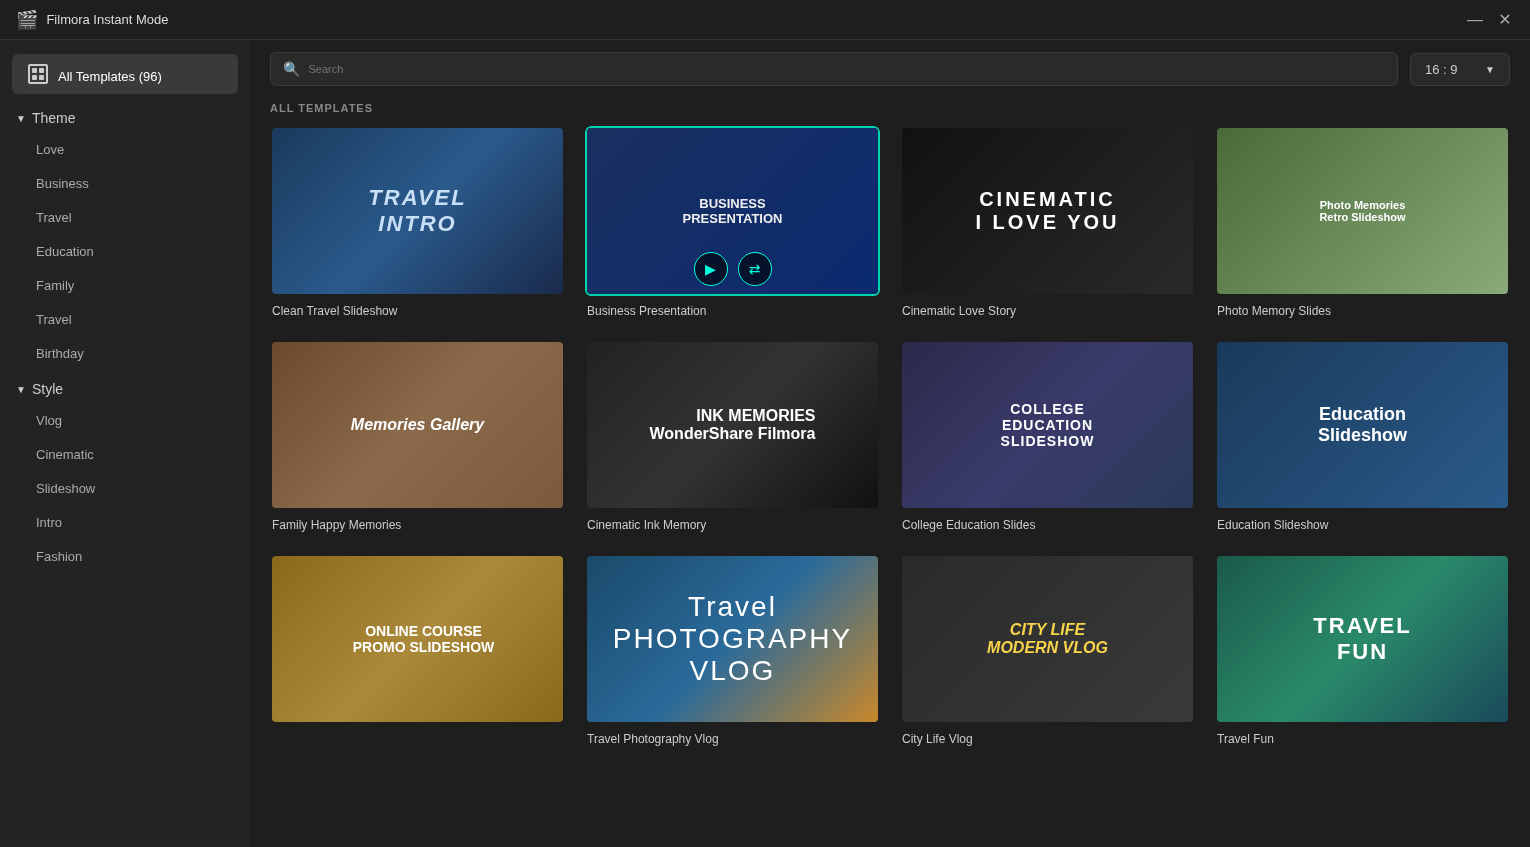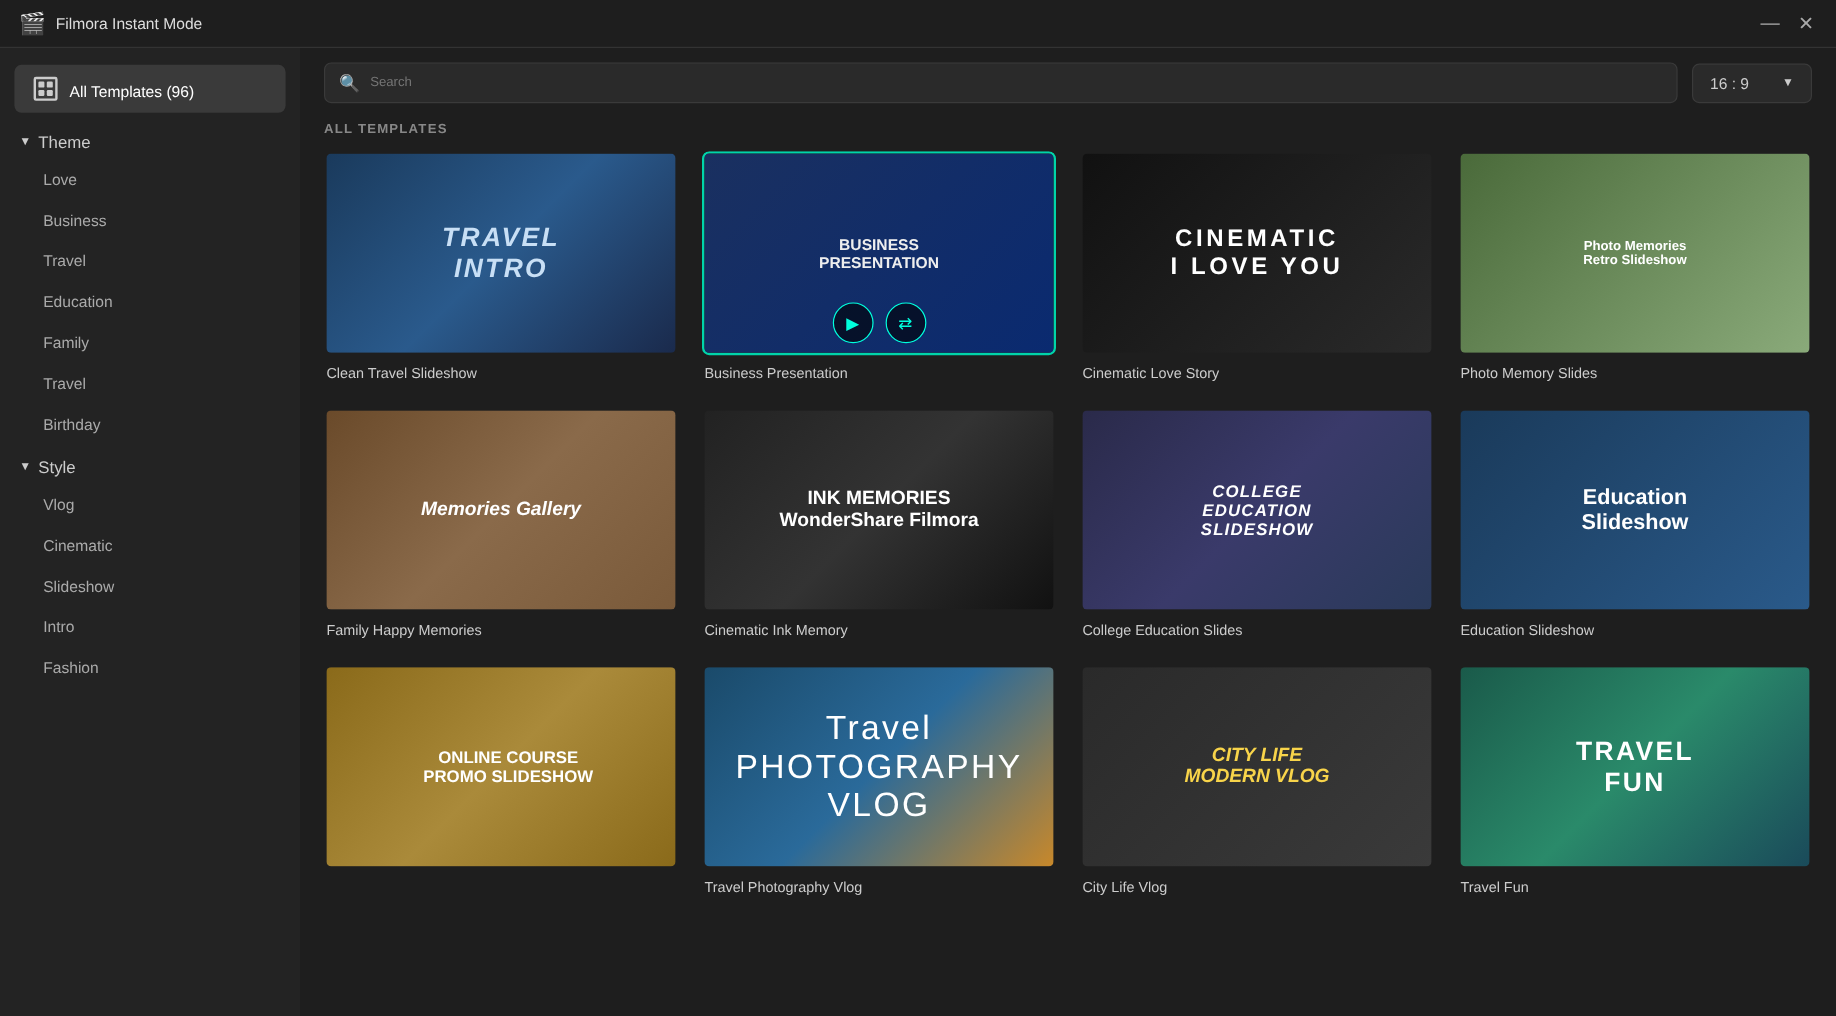--- a/index.html
+++ b/index.html
@@ -264,21 +264,20 @@
       background: linear-gradient(135deg, #222 0%, #333 50%, #111 100%);
       color: #fff;
       font-size: 16px;
     }
     .thumb-college {
       background: linear-gradient(135deg, #2a2a4a 0%, #3a3a6a 50%, #2a3a5a 100%);
       color: #fff;
       font-size: 14px;
       font-weight: 900;
       letter-spacing: 1px;
-      font-style: italic;
     }
     .thumb-education {
       background: linear-gradient(135deg, #1a3a5a 0%, #2a5a8a 100%);
       color: #fff;
       font-size: 18px;
       font-weight: 900;
     }
     .thumb-online-course {
       background: linear-gradient(135deg, #8a6a1a 0%, #aa8a3a 50%, #8a6a1a 100%);
       color: #fff;
@@ -450,21 +449,21 @@
             <div class="card-label">Photo Memory Slides</div>
           </div>
           <div class="template-card">
             <div class="card-thumb-wrapper">
               <div class="card-thumb thumb-family" style="white-space: pre-line;">Memories Gallery</div>
             </div>
             <div class="card-label">Family Happy Memories</div>
           </div>
           <div class="template-card">
             <div class="card-thumb-wrapper">
-              <div class="card-thumb thumb-ink" style="white-space: pre-line;">INK MEMORIES
+              <div class="card-thumb thumb-ink" style="white-space: pre-line; text-align: right;">INK MEMORIES
 WonderShare Filmora</div>
             </div>
             <div class="card-label">Cinematic Ink Memory</div>
           </div>
           <div class="template-card">
             <div class="card-thumb-wrapper">
               <div class="card-thumb thumb-college" style="white-space: pre-line;">COLLEGE
 EDUCATION
 SLIDESHOW</div>
             </div>

